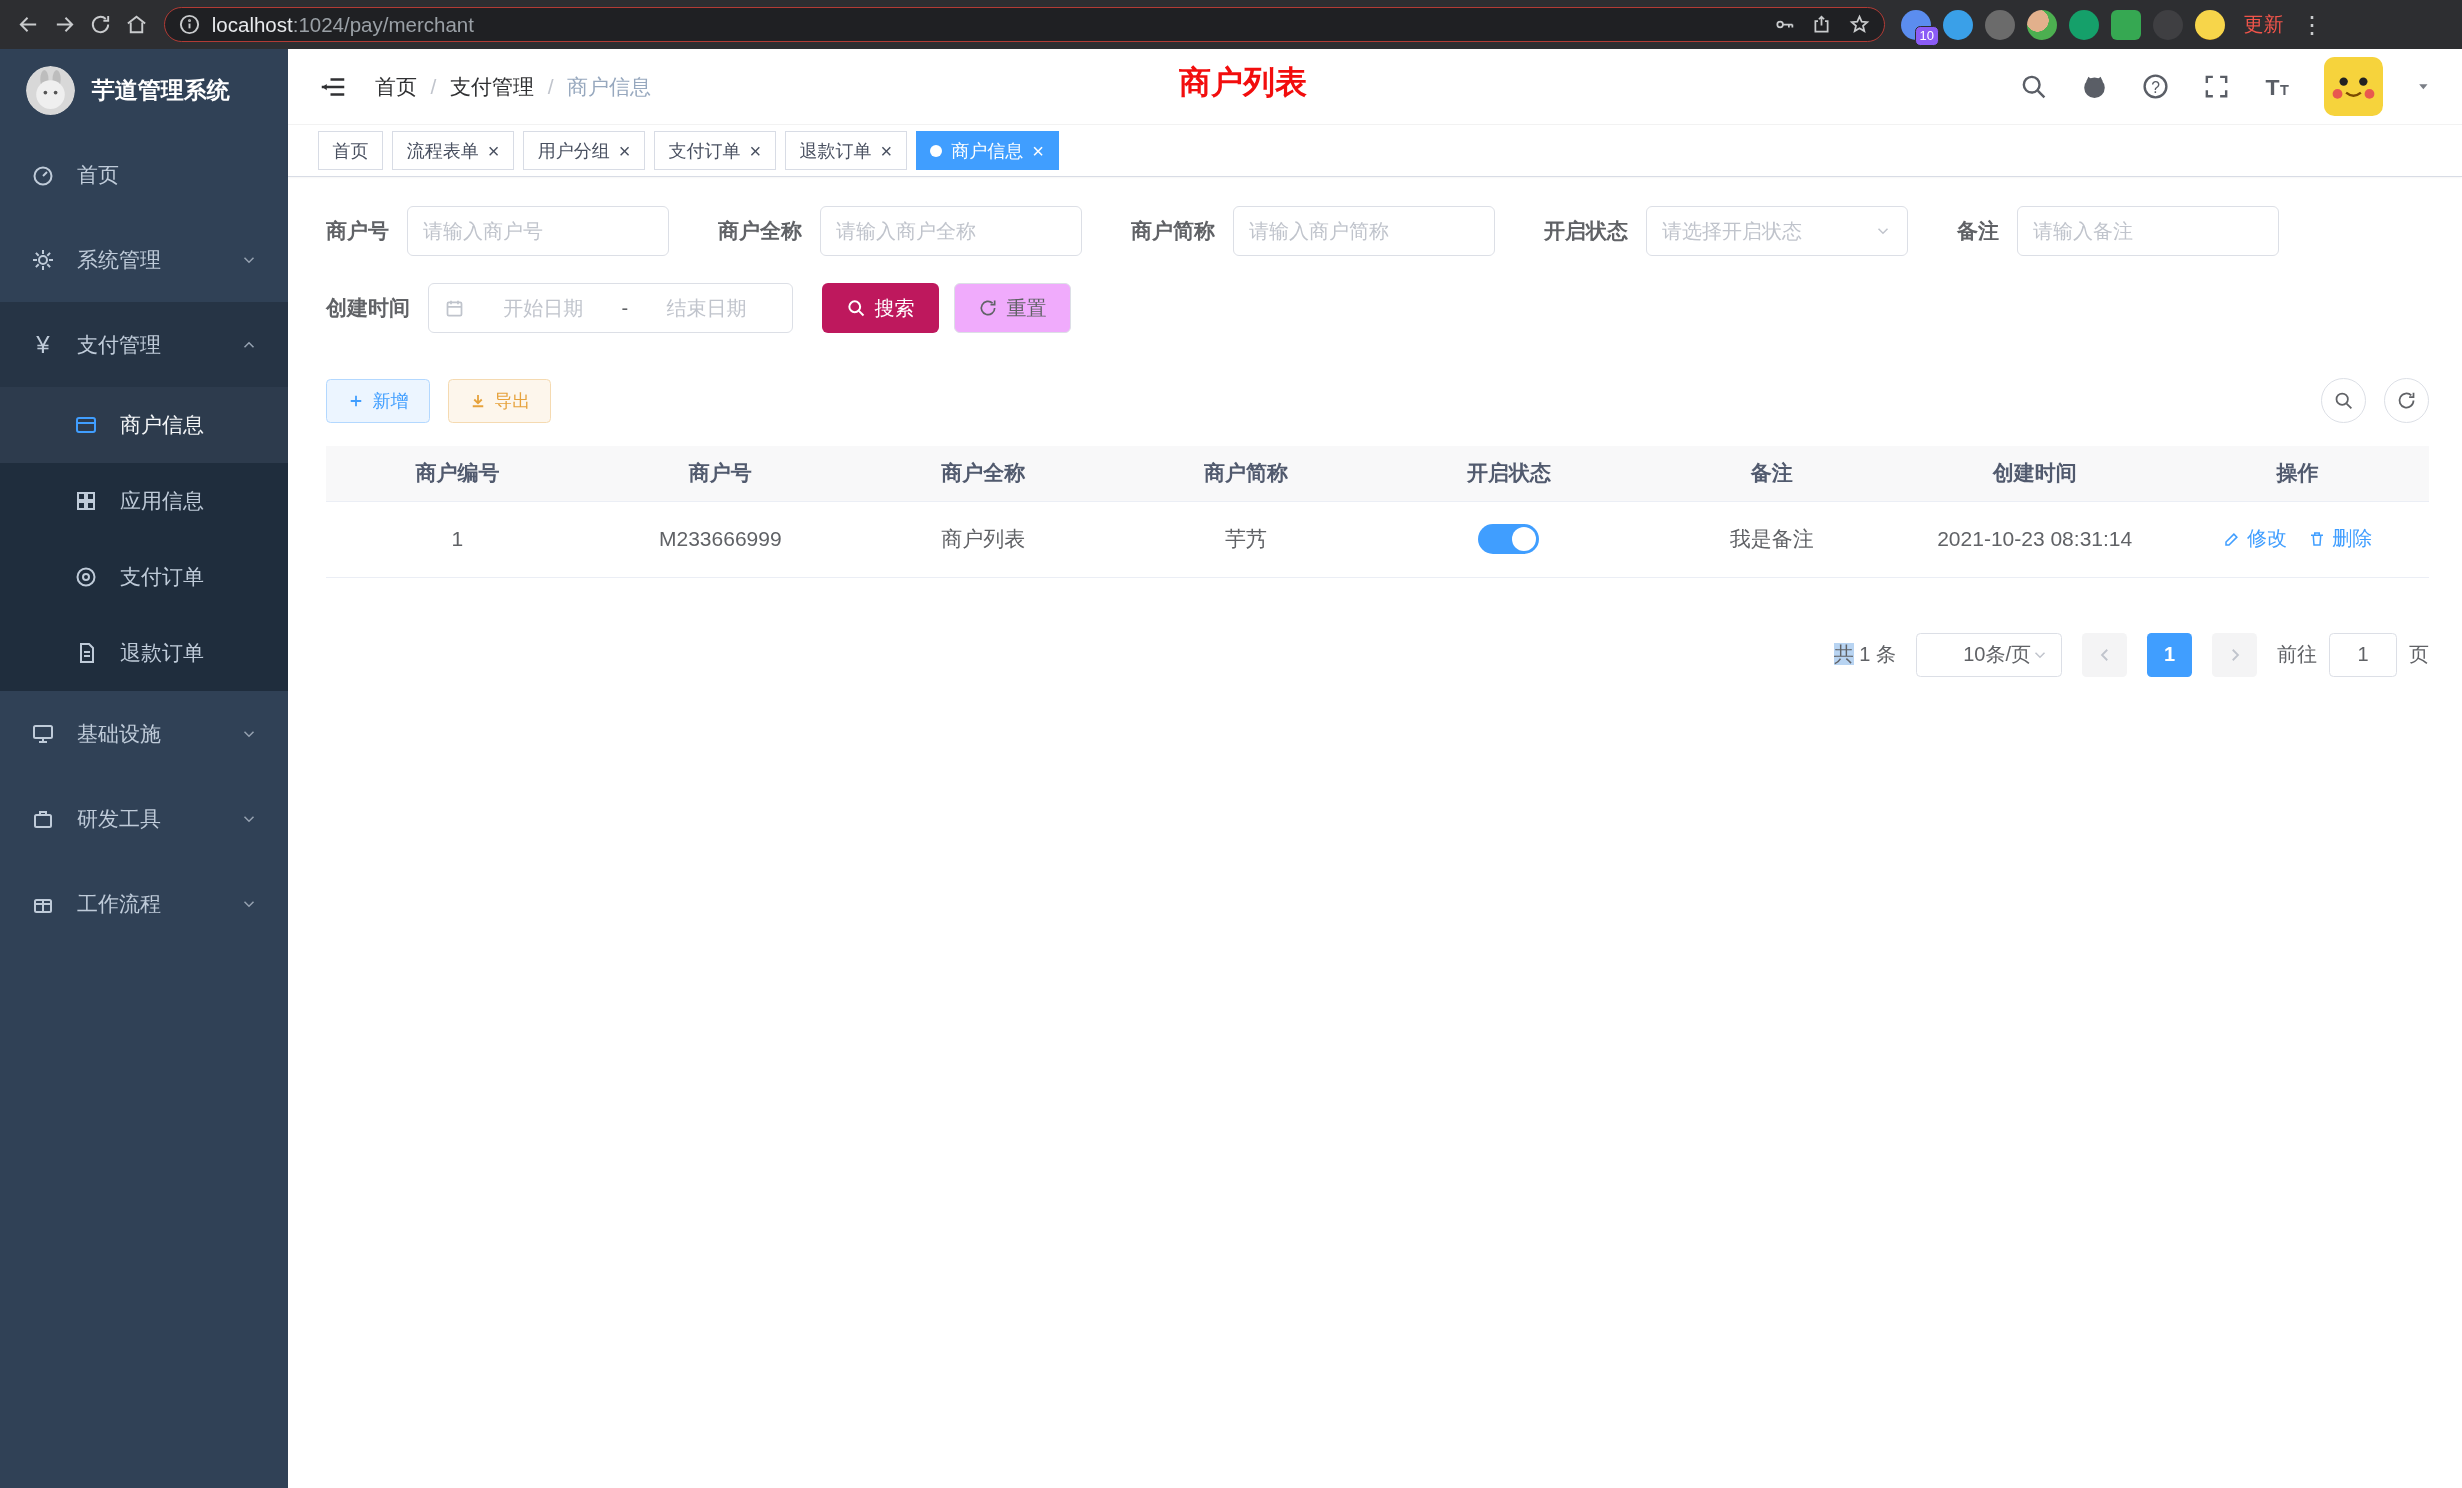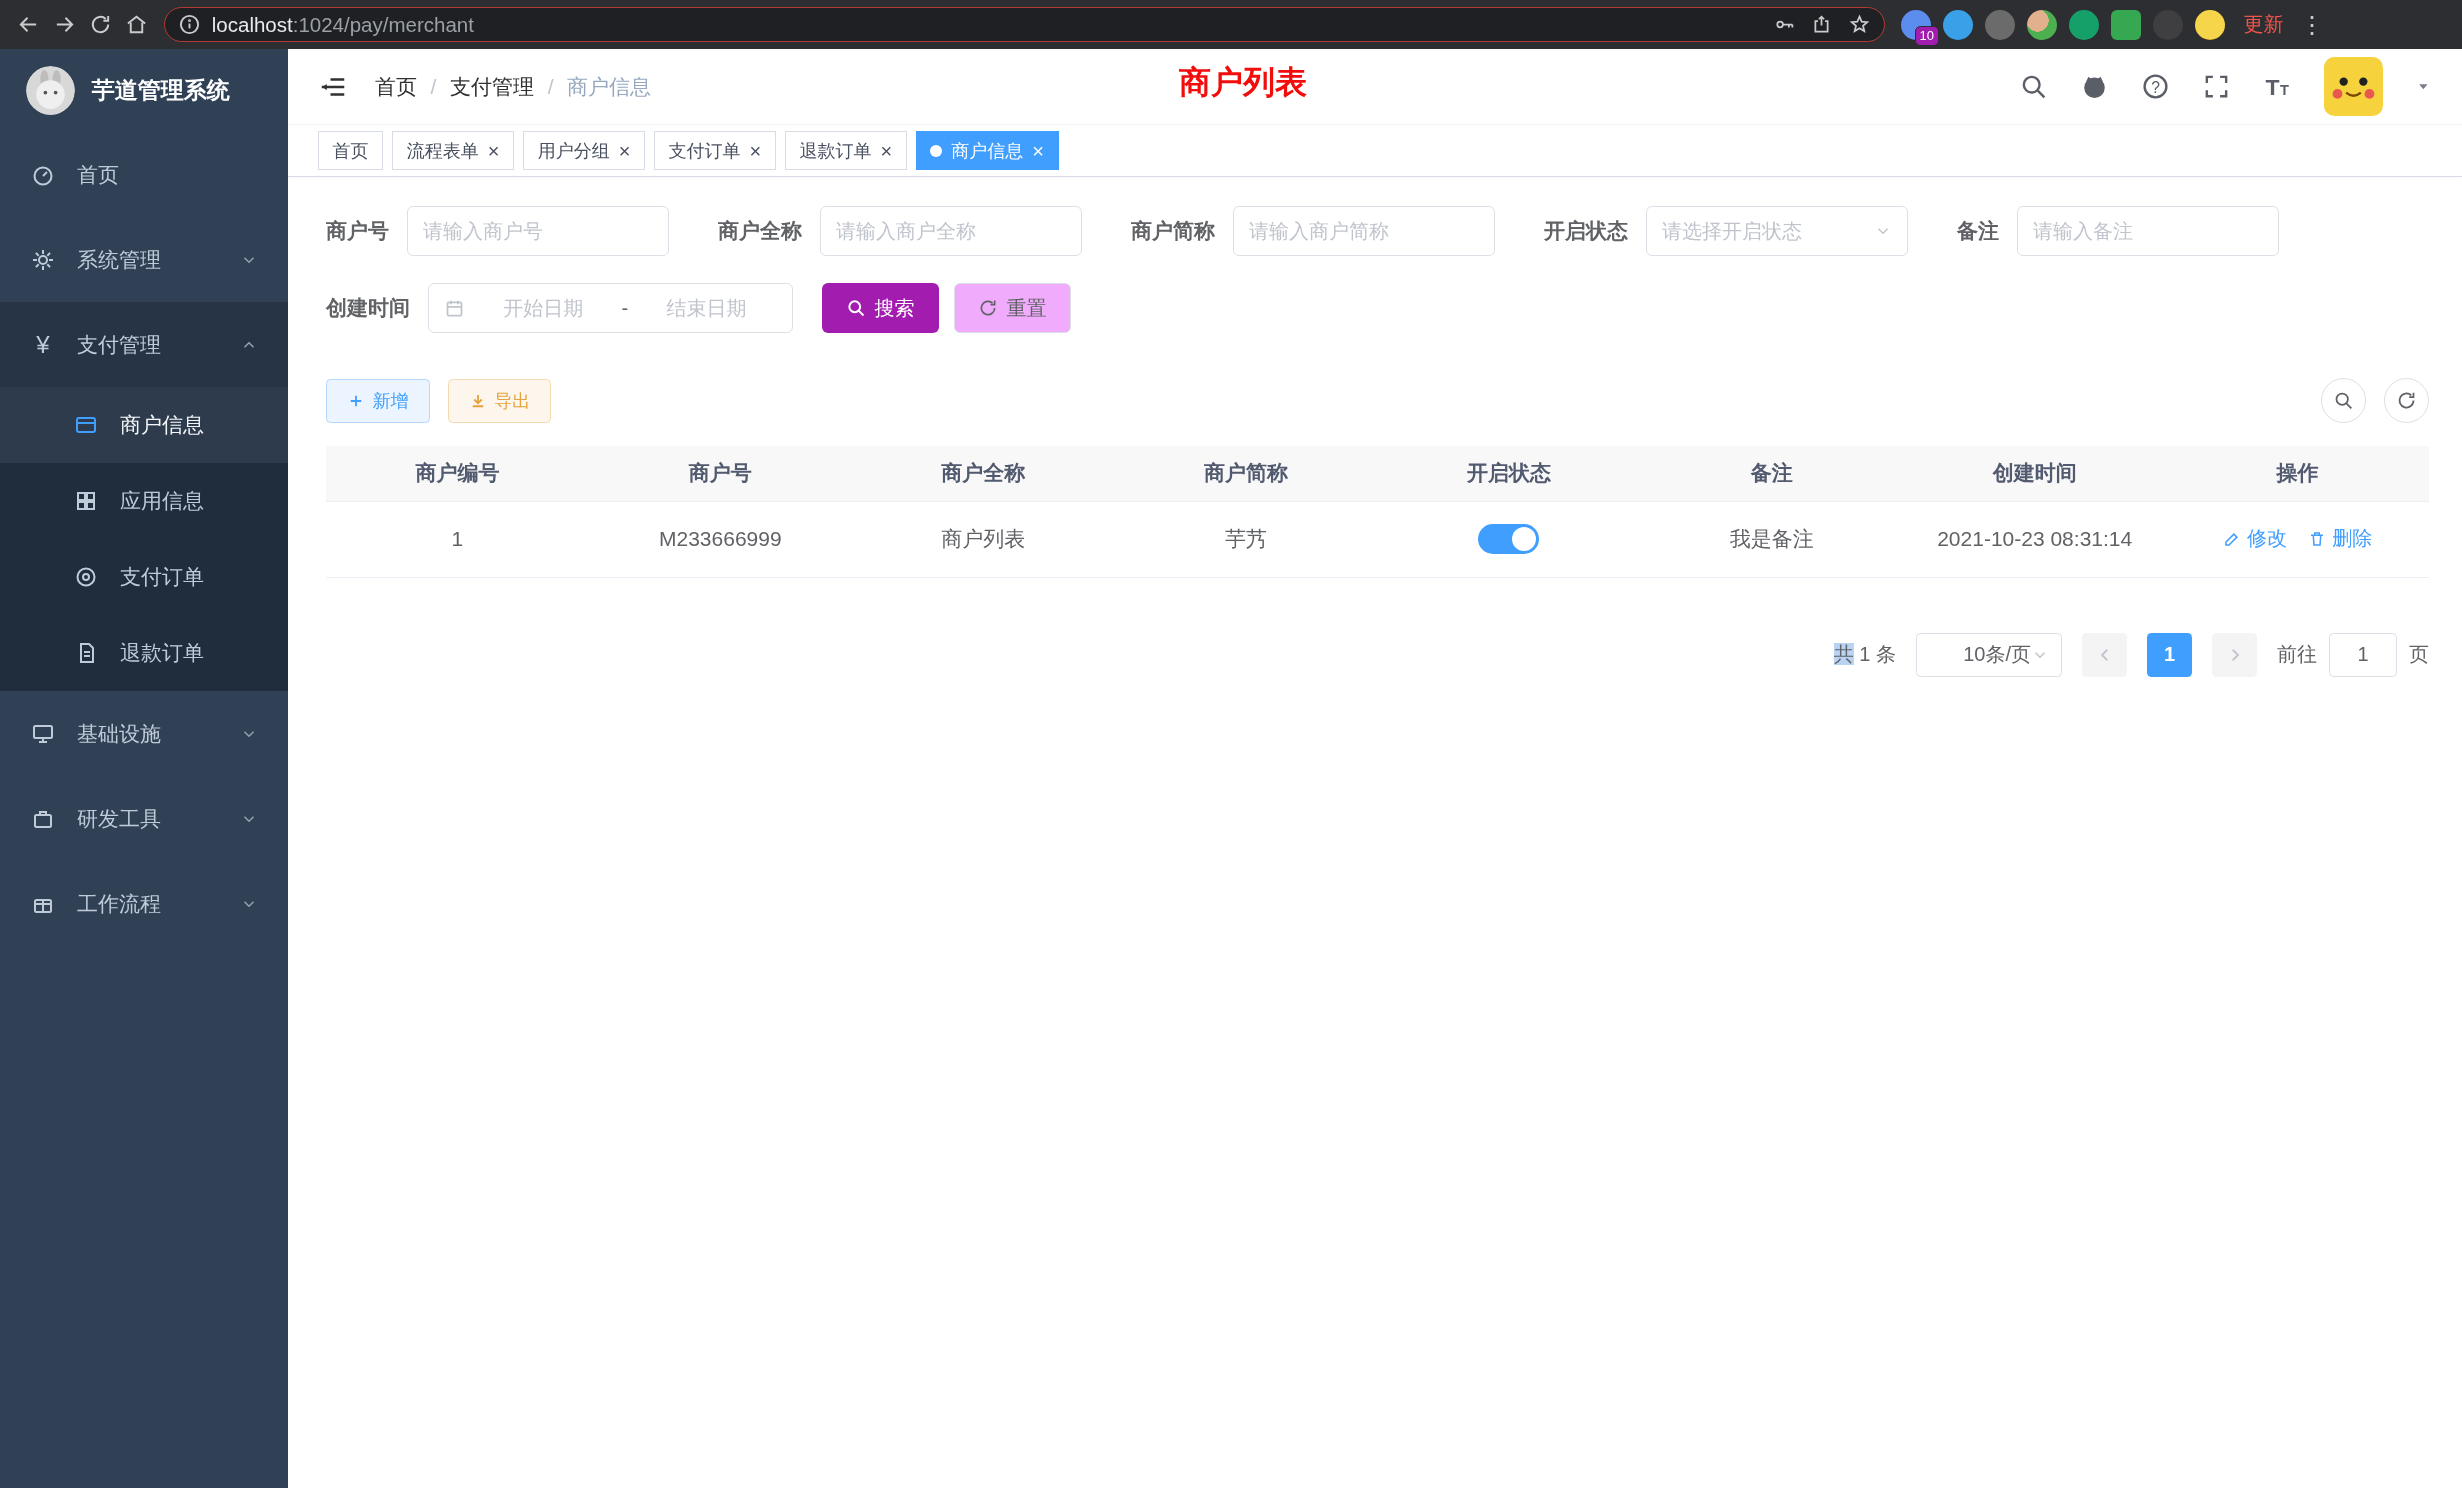--- a/index.html
+++ b/index.html
@@ -16,21 +16,21 @@
   .bicon { width:36px; height:36px; border-radius:50%; display:flex; align-items:center; justify-content:center; color:#c9cbcd; flex:none; }
   .bicon svg { width:23px; height:23px; }
   .omnibox { flex:1; max-width:1721px; height:35px; margin:0 9px; background:#1f2023; border:1.5px solid #b23b35; border-radius:18px; display:flex; align-items:center; padding:0 13.6px; gap:10.6px; }
   .url { font-size:20.5px; color:#e8eaed; white-space:nowrap; }
   .url .path { color:#9aa0a6; }
   .omni-right { margin-left:auto; display:flex; align-items:center; gap:16.7px; color:#c9cbcd; }
   .omni-right svg { width:21px; height:21px; }
   .ext-area { display:flex; align-items:center; gap:12px; padding:0 7.6px; }
   .ext { width:30px; height:30px; border-radius:50%; position:relative; flex:none; }
   .ext.square { border-radius:6px; }
-  .badge { position:absolute; bottom:-6px; right:-7.6px; background:#a21caf; color:#fff; font-size:13px; line-height:1; padding:2.3px 3.8px; border-radius:5.3px; border:1.5px solid #2d2e31;text-align:center; }
+  .badge { position:absolute; bottom:-6px; right:-7.6px; background:#8b5cf6; color:#fff; font-size:13px; line-height:1; padding:2.3px 3.8px; border-radius:5.3px; border:1.5px solid #2d2e31;text-align:center; }
   .update { color:#f0544a; font-size:20px; margin:0 10.6px; white-space:nowrap; }
   .kebab { color:#c9cbcd; font-size:24px; padding:0 6px; }
 
   
   .app { display:flex; height:1440px; }
   .sidebar { width:288px; background:#304156; color:#bfcbd9; flex:none; }
   .main { flex:1; display:flex; flex-direction:column; background:#fff; min-width:0; }
 
   
   .logo-row { height:83px; display:flex; align-items:center; gap:16.7px; padding-left:26px; }
@@ -78,21 +78,21 @@
   .finput { width:262px; height:50px; border:0.8px solid #dcdfe6; border-radius:6px; padding:0 15px; font-size:20px; color:#606266; background:#fff; outline:none; }
   .finput::placeholder { color:#c0c4cc; }
   .fselect { width:262px; height:50px; border:0.8px solid #dcdfe6; border-radius:6px; display:flex; align-items:center; justify-content:space-between; padding:0 15px; font-size:20px; color:#c0c4cc; background:#fff; cursor:pointer; }
   .fselect svg, .psize svg { width:18px; height:18px; color:#c0c4cc; }
   .daterange { width:365px; height:50px; border:0.8px solid #dcdfe6; border-radius:6px; display:flex; align-items:center; padding:0 15px; gap:7.6px; font-size:20px; color:#c0c4cc; background:#fff; cursor:pointer; }
   .daterange .cal { color:#c0c4cc; } .daterange .cal svg { width:21px; height:21px; }
   .daterange .ph { flex:1; text-align:center; }
   .daterange .sep { color:#606266; }
   .btn { height:50px; padding:0 23px; border-radius:6px; font-size:20px; display:inline-flex; align-items:center; gap:9px; border:0.8px solid transparent; cursor:pointer; font-family:inherit; }
   .btn svg { width:20px; height:20px; }
-  .btn-primary { background:#a21caf; color:#fff; margin-left:10.6px; }
+  .btn-primary { background:#be185d; color:#fff; margin-left:10.6px; }
   .btn-default { background:#f0abfc; border-color:#dcdfe6; color:#606266; margin-left:15px; }
 
   .action-row { display:flex; align-items:center; margin:45px 0 23px; }
   .btn-sm { height:44px; padding:0 20px; font-size:18px; border-radius:4.5px; display:inline-flex; align-items:center; gap:7.6px; cursor:pointer; font-family:inherit; }
   .btn-sm svg { width:18px; height:18px; }
   .btn-plain-primary { background:#ecf5ff; border:0.8px solid #b3d8ff; color:#409eff; }
   .btn-plain-warning { background:#fdf6ec; border:0.8px solid #f5dab1; color:#e6a23c; margin-left:18px; }
   .circle-btns { margin-left:auto; display:flex; gap:18px; }
   .cbtn { width:45px; height:45px; border-radius:50%; border:0.8px solid #dcdfe6; background:#fff; color:#606266; display:flex; align-items:center; justify-content:center; cursor:pointer; }
   .cbtn svg { width:21px; height:21px; }

